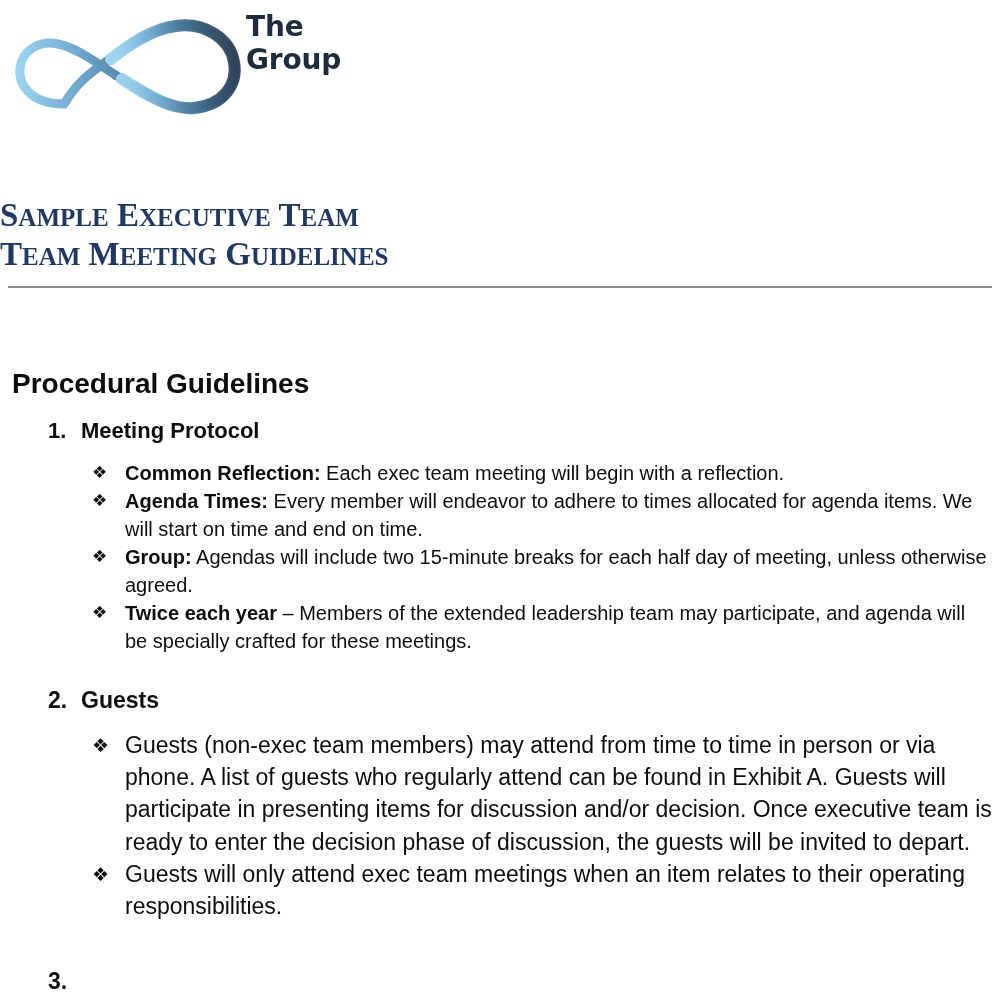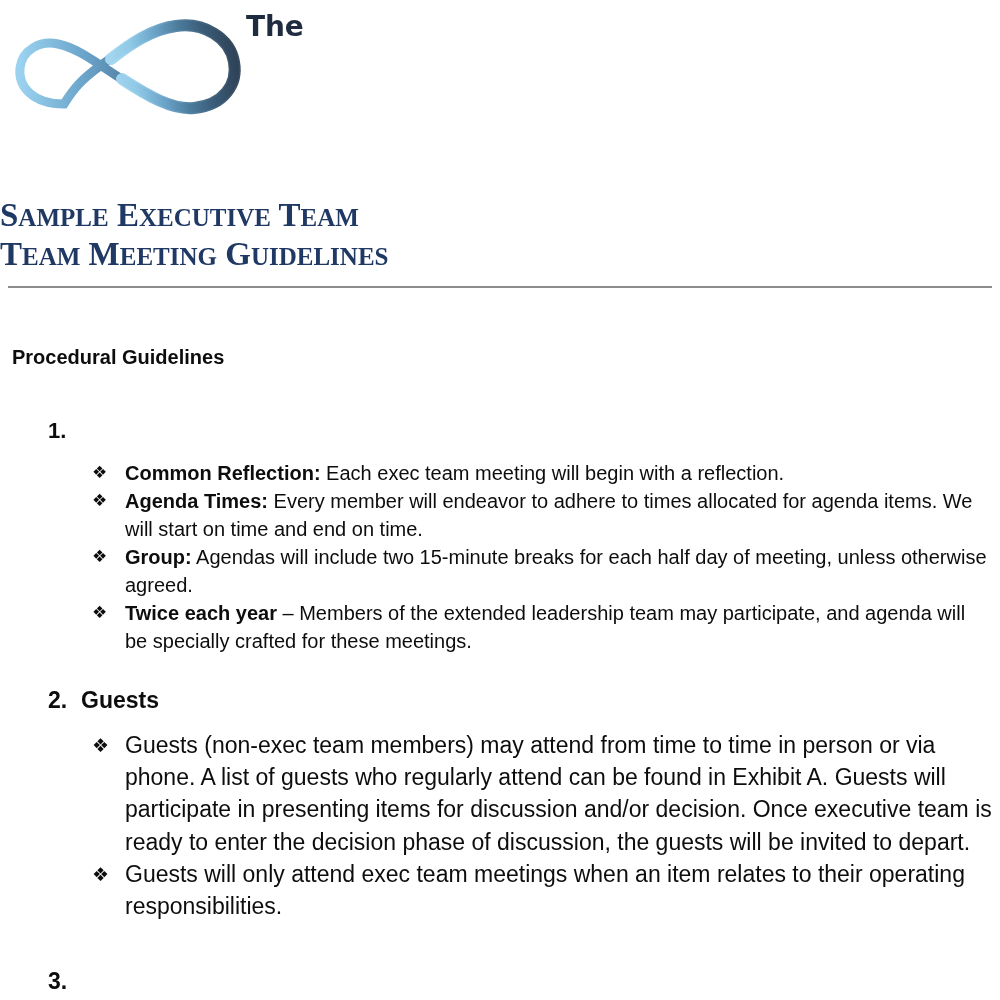--- a/index.html
+++ b/index.html
@@ -86,22 +86,22 @@
   .content {
     position: absolute;
     left: 0;
     top: 0;
     width: 1000px;
   }
 
   .section-heading {
     position: absolute;
     left: 12px;
-    top: 346px;
-    font-size: 20px;
+    top: 368px;
+    font-size: 28px;
     font-weight: bold;
     color: #0d0d0d;
     white-space: nowrap;
   }
 
   .numbered {
     position: absolute;
     left: 48px;
     width: 945px;
   }
@@ -193,20 +193,21 @@
 
         <path d="M 110 69
                  C 136 86, 160 100, 182 98
                  C 212 95, 226 74, 222 52
                  C 218 28, 192 12, 164 16
                  C 140 19, 118 34, 99 49" fill="none" stroke="url(#infGrad)" stroke-width="12" stroke-linecap="round" opacity="0.95"></path>
       </svg>
     </div>
     <div class="logo-wordmark">
       <div>The</div>
+      <div>Group</div>
     </div>
   </div>
 
   <div class="doc-title">
     <span class="tline">
       <span class="sc-word"><span class="sc-cap">S</span><span class="sc-rest">AMPLE</span></span>
       <span class="sc-word"><span class="sc-cap">E</span><span class="sc-rest">XECUTIVE</span></span>
       <span class="sc-word"><span class="sc-cap">T</span><span class="sc-rest">EAM</span></span>
     </span>
     <span class="tline">
@@ -217,20 +218,21 @@
   </div>
   <div class="title-rule"></div>
 
   <div class="content">
 
     <div class="section-heading">Procedural Guidelines</div>
 
     <div class="numbered n1">
       <div class="num-row">
         <span class="num-marker">1.</span>
+        <span class="num-label">Meeting Protocol</span>
       </div>
     </div>
 
     <div class="bullets g1 b1">
       <div class="bullet-row">
         <span class="bullet-mark">❖</span>
         <span class="bullet-text"><b>Common Reflection:</b><span>  Each exec team meeting will begin with a reflection.</span></span>
       </div>
       <div class="bullet-row">
         <span class="bullet-mark">❖</span>

